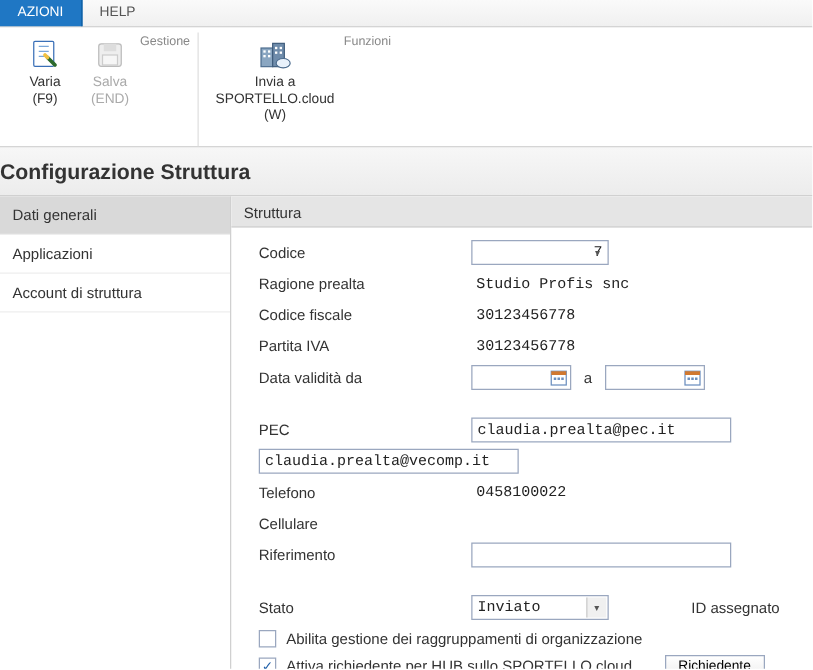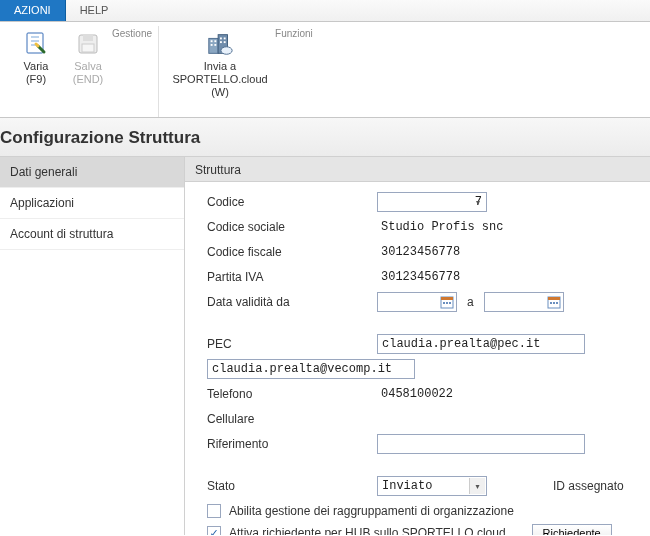--- a/index.html
+++ b/index.html
@@ -311,21 +311,21 @@
         <div class="lbl">Codice</div>
         <div class="fld">
           <span class="codice-wrap">
             <input type="text" class="codice-box" value="7" style="">
             <span class="codice-arrow">▾</span>
           </span>
         </div>
       </div>
 
       <div class="row">
-        <div class="lbl">Codice sociale</div>
+        <div class="lbl">Ragione prealta</div>
         <div class="fld">
             <input type="text" class="borderless full" value="Studio Profis snc" style="">
           </div>
       </div>
 
       <div class="row">
         <div class="lbl">Codice fiscale</div>
         <div class="fld">
             <input type="text" class="borderless full" value="30123456778" style="">
           </div>

